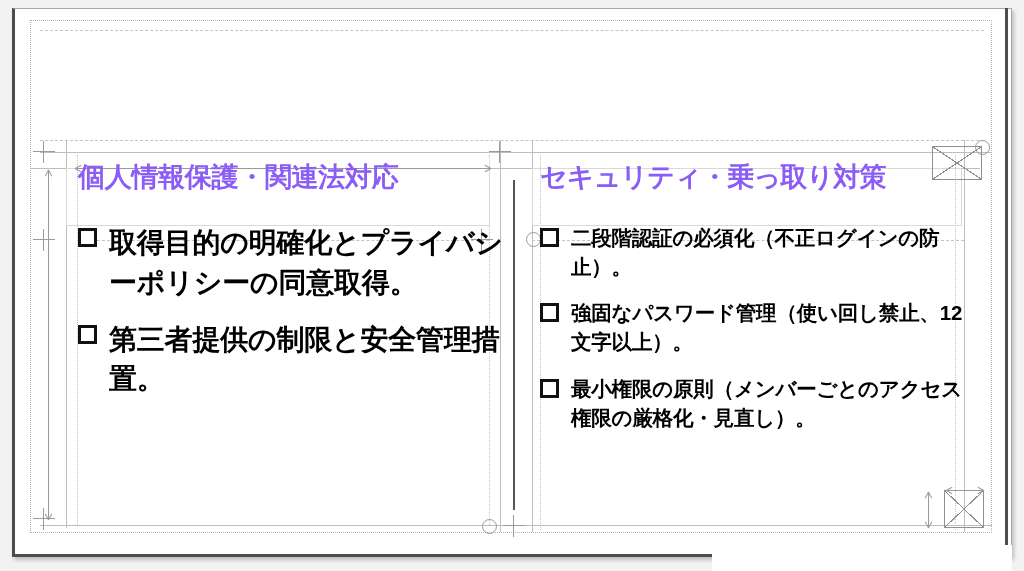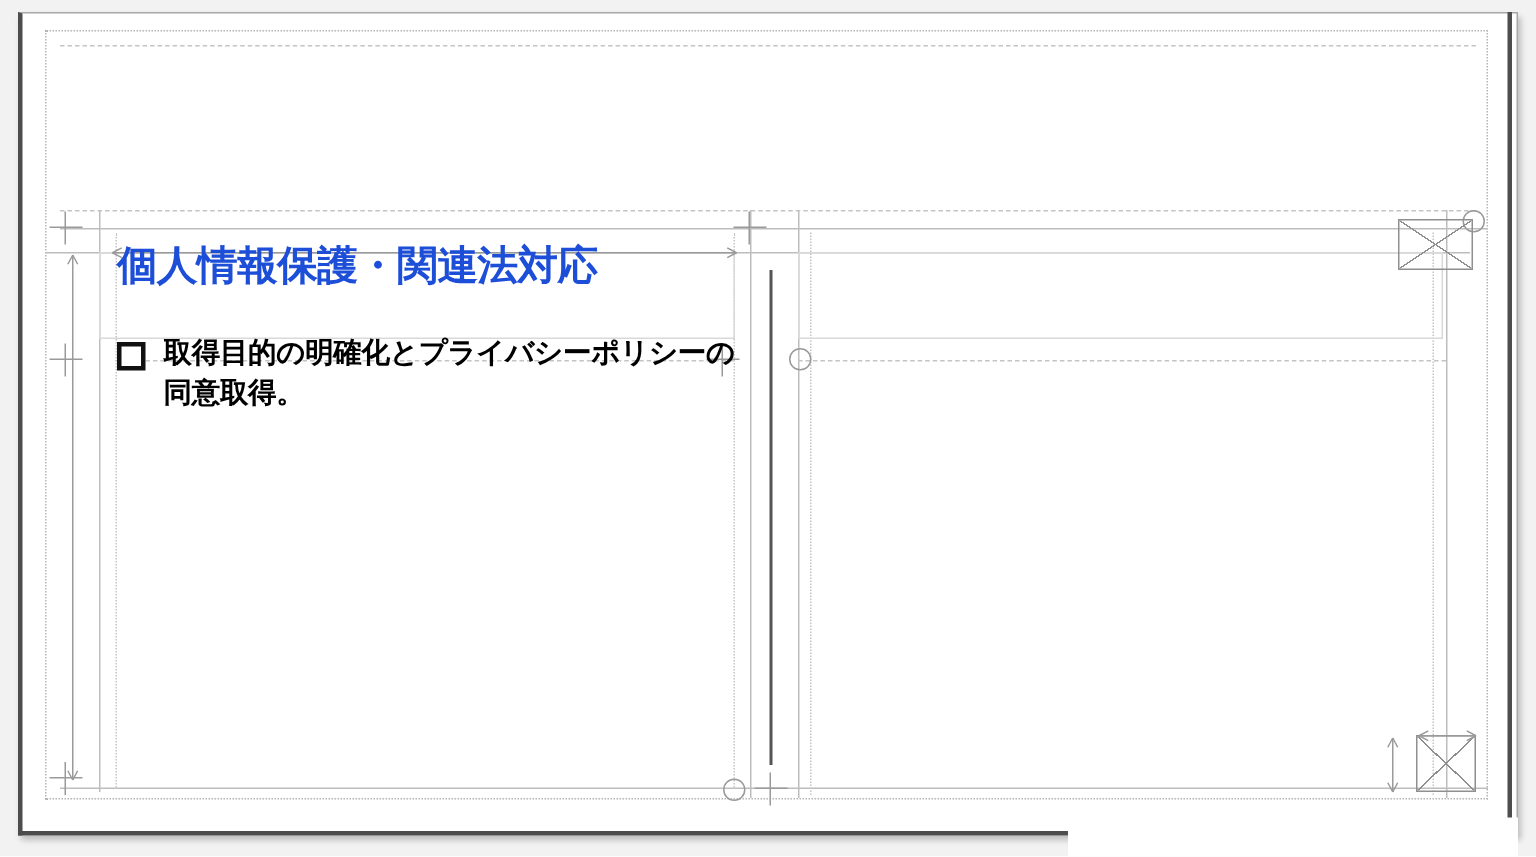--- a/index.html
+++ b/index.html
@@ -132,21 +132,21 @@
     position: absolute;
     top: 160px;
     width: 430px;
   }
   .col-left  { left: 78px; }
   .col-right { left: 540px; }
 
   .col-title {
     font-size: 27px;
     font-weight: bold;
-    color: #1d4ed8;
+    color: #8b5cf6;
     line-height: 1.3;
     letter-spacing: -0.3px;
     margin-bottom: 28px;
     white-space: nowrap;
   }
   .col-right .col-title { letter-spacing: -0.8px; }
 
   .bullet-list { list-style: none; }
   .bullet {
     display: flex;
@@ -155,21 +155,21 @@
   }
   .cbox {
     flex: 0 0 auto;
     width: 19px; height: 19px;
     border: 3px solid #111;
     margin-top: 5px;
     margin-right: 12px;
     background: #fff;
   }
   .btext {
-    font-size: 19px;
+    font-size: 28px;
     font-weight: bold;
     line-height: 1.42;
     color: #000;
     letter-spacing: -0.2px;
     text-indent: 0;
   }
   .col-right .btext { font-size: 20.5px; }
 
   
   .content-box {
@@ -248,17 +248,38 @@
   </div>
 
 
   <div class="col col-left">
     <div class="col-title">個人情報保護・関連法対応</div>
     <ul class="bullet-list">
       <li class="bullet">
         <span class="cbox"></span>
         <span class="btext">取得目的の明確化とプライバシーポリシーの同意取得。</span>
       </li>
+      <li class="bullet">
+        <span class="cbox"></span>
+        <span class="btext">第三者提供の制限と安全管理措置。</span>
+      </li>
     </ul>
   </div>
 
+  <div class="col col-right">
+    <div class="col-title">セキュリティ・乗っ取り対策</div>
+    <ul class="bullet-list">
+      <li class="bullet">
+        <span class="cbox"></span>
+        <span class="btext">二段階認証の必須化（不正ログインの防止）。</span>
+      </li>
+      <li class="bullet">
+        <span class="cbox"></span>
+        <span class="btext">強固なパスワード管理（使い回し禁止、12文字以上）。</span>
+      </li>
+      <li class="bullet">
+        <span class="cbox"></span>
+        <span class="btext">最小権限の原則（メンバーごとのアクセス権限の厳格化・見直し）。</span>
+      </li>
+    </ul>
+  </div>
 
 </div>
 
 </body></html>

